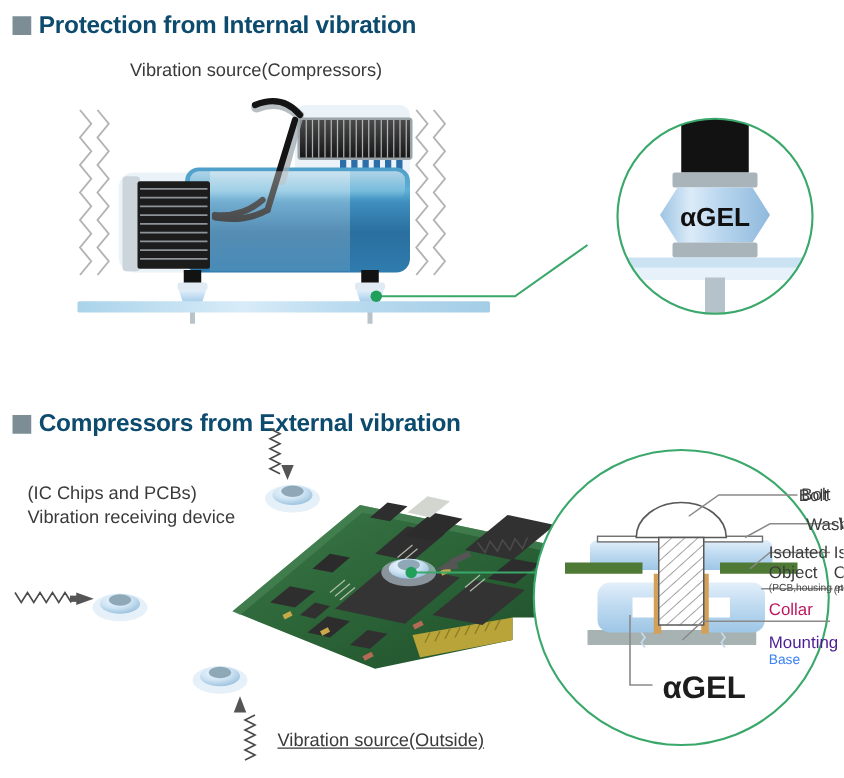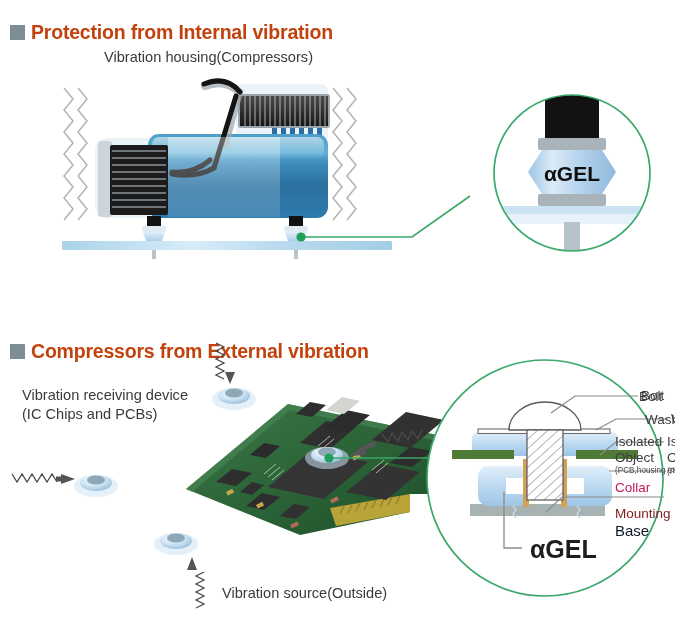--- a/index.html
+++ b/index.html
@@ -22,24 +22,23 @@
     width: 675px;
     height: 622px;
   }
   .section-heading {
     position: absolute;
     display: flex;
     align-items: center;
     gap: 6px;
     font-size: 19.5px;
     font-weight: bold;
-    color: #c2410c;
+    color: #0c4a6e;
     letter-spacing: -0.2px;
     white-space: nowrap;
-    margin-top: 12px;
   }
   .heading-bullet {
     width: 15px;
     height: 15px;
     background: #7d8d96;
     display: inline-block;
     flex: 0 0 auto;
   }
   #heading-internal { left: 10px; top: 9px; }
   #heading-external { left: 10px; top: 328px; }
@@ -47,21 +46,21 @@
   .caption {
     position: absolute;
     font-size: 14.6px;
     color: #3a3a3a;
     white-space: nowrap;
     line-height: 1.33;
   }
   #caption-vib-source-compressors { left: 104px; top: 48px; }
   #caption-vib-receiving-base     { left: 92px;  top: 260px; }
   #caption-vib-receiving-ic       { left: 22px;  top: 386px; }
-  #caption-vib-source-outside     { left: 222px; top: 584px; }
+  #caption-vib-source-outside     { left: 222px; top: 584px; text-decoration: underline; }
 
   .svg-layer {
     position: absolute;
     left: 0; top: 0;
     width: 675px;
     height: 609px;
     pointer-events: none;
   }
   .svg-layer > svg { display: block; }
 
@@ -74,31 +73,31 @@
 </head>
 <body>
 
 <div class="stage">
 
   <div class="section-heading" id="heading-internal">
     <span class="heading-bullet"></span>
     <span>Protection from Internal vibration</span>
   </div>
 
-  <div class="caption" id="caption-vib-source-compressors">Vibration housing(Compressors)</div>
+  <div class="caption" id="caption-vib-source-compressors">Vibration source(Compressors)</div>
 
 
   <div class="section-heading" id="heading-external">
     <span class="heading-bullet"></span>
     <span>Compressors from External vibration</span>
   </div>
 
   <div class="caption" id="caption-vib-receiving-ic">
+    <div>(IC Chips and PCBs)</div>
     <div>Vibration receiving device</div>
-    <div>(IC Chips and PCBs)</div>
   </div>
 
   <div class="caption" id="caption-vib-source-outside">Vibration source(Outside)</div>
 
   <div class="svg-layer">
   <svg width="675" height="622" viewBox="0 0 675 622" xmlns="http://www.w3.org/2000/svg">
     <defs>
       <linearGradient id="bodyGrad" x1="0" y1="0" x2="0" y2="1">
         <stop offset="0%" stop-color="#4d9ec9"></stop>
         <stop offset="22%" stop-color="#5fb0d6"></stop>
@@ -445,17 +444,17 @@
   <div style="position:absolute; left:645px; top:412px; font-size:13.5px; color:#3c3c3c; white-space:nowrap;">Washer</div>
 
   <div style="position:absolute; left:615px; top:434px; font-size:13.5px; color:#3c3c3c; white-space:nowrap;">Isolated</div>
 
   <div style="position:absolute; left:615px; top:450px; font-size:13.5px; color:#3c3c3c; white-space:nowrap;">Object</div>
 
   <div style="position:absolute; left:615px; top:466px; font-size:8.2px; color:#4a4a4a; white-space:nowrap;">(PCB,housing etc.)</div>
 
   <div style="position:absolute; left:615px; top:480px; font-size:13.5px; color:#be185d; white-space:nowrap;">Collar</div>
 
-  <div style="position:absolute; left:615px; top:506px; font-size:13.5px; color:#7f1d1d; white-space:nowrap;">Mounting</div>
-
-  <div style="position:absolute; left:615px; top:522px; font-size:15px; color:#0f172a; white-space:nowrap;">Base</div>
+  <div style="position:absolute; left:615px; top:506px; font-size:13.5px; color:#4c1d95; white-space:nowrap;">Mounting</div>
+
+  <div style="position:absolute; left:615px; top:522px; font-size:11px; color:#3b82f6; white-space:nowrap;">Base</div>
 
 </div>
 
 </body></html>

